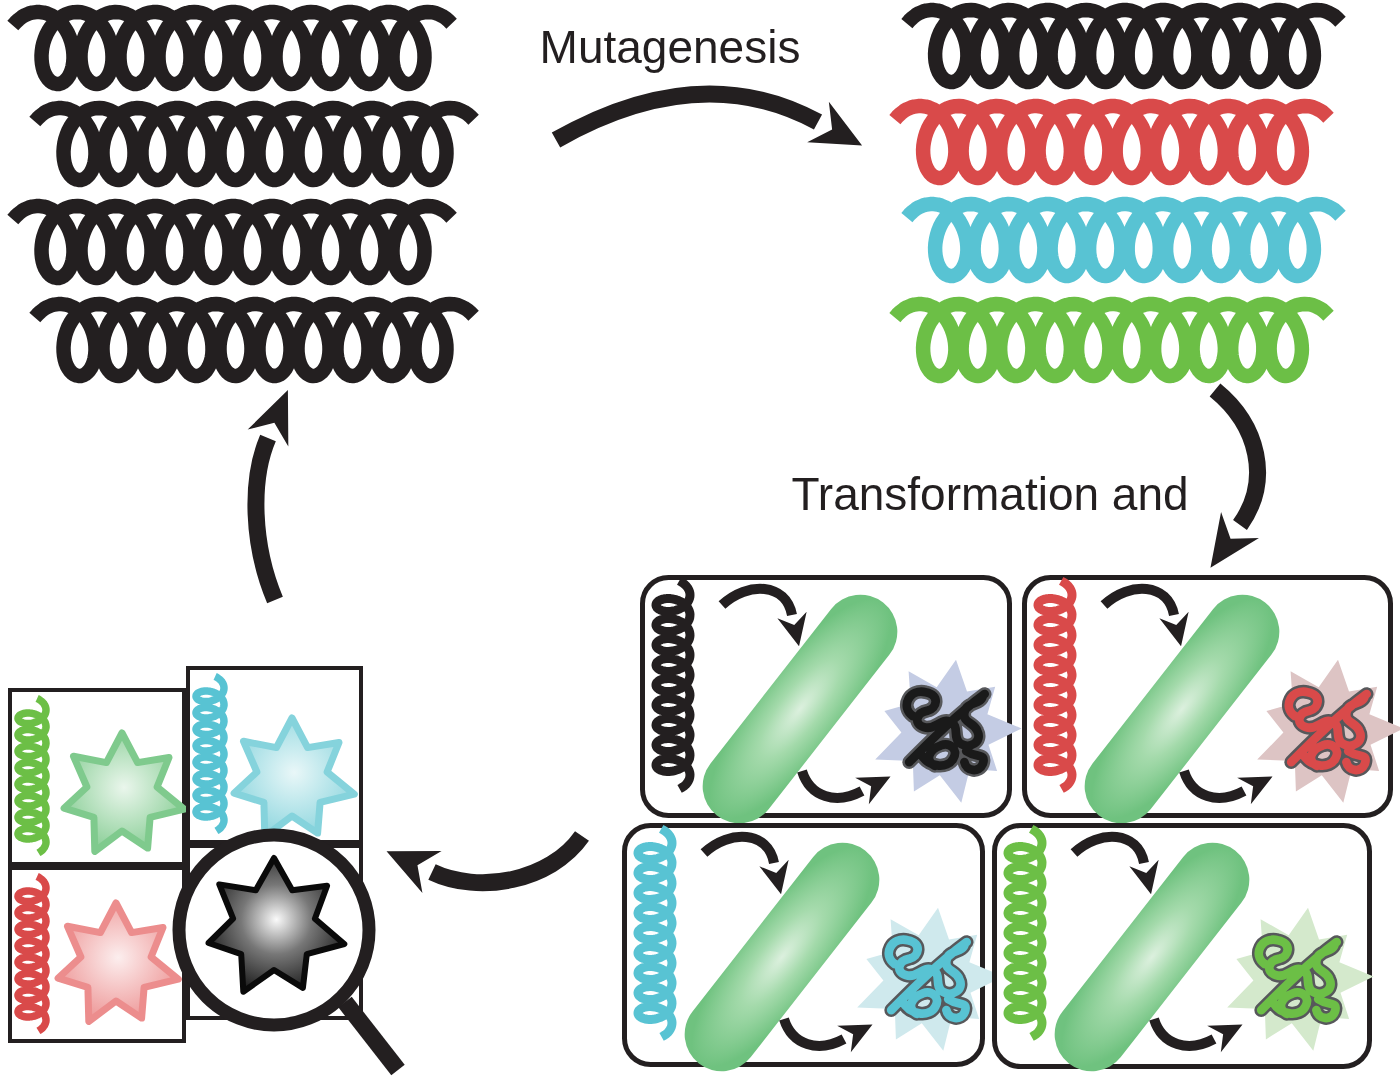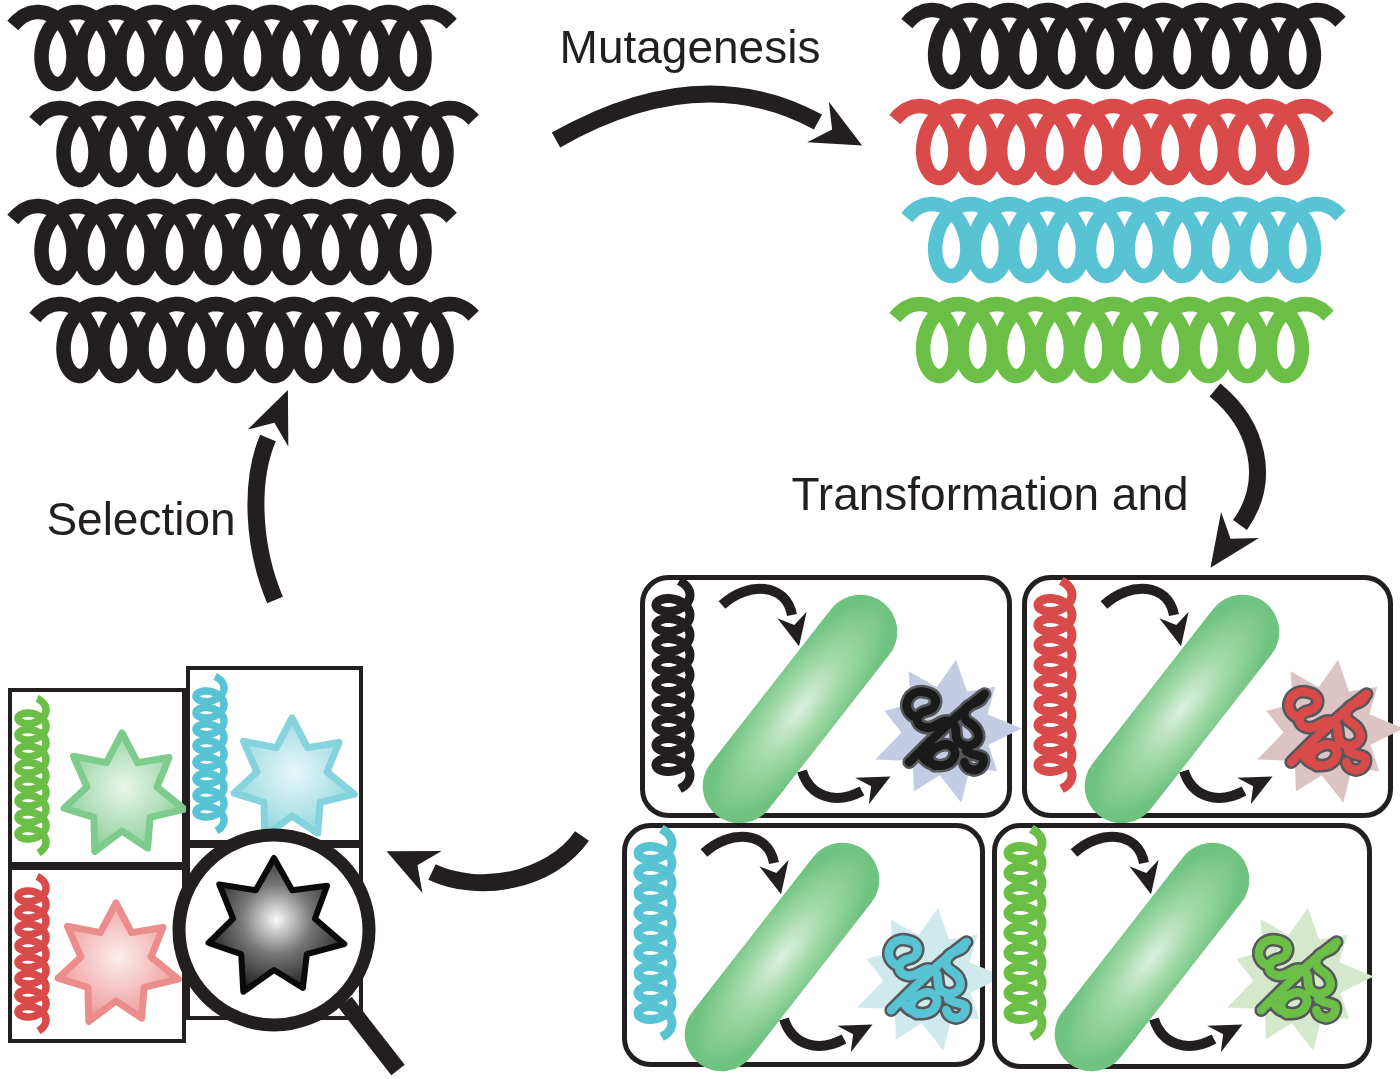--- a/index.html
+++ b/index.html
@@ -161,21 +161,20 @@
       <g transform="translate(186,844)">
         <rect x="2" y="2" width="173" height="172" fill="#ffffff" stroke="#231f20" stroke-width="4"></rect>
       </g>
       <g>
         <line x1="345" y1="1002" x2="398" y2="1070" stroke="#231f20" stroke-width="17" stroke-linecap="butt"></line>
         <circle cx="274" cy="930" r="95" fill="#ffffff" stroke="#231f20" stroke-width="13"></circle>
         <path d="M 274.0,858.0 L 292.2,890.2 L 327.1,885.7 L 314.9,918.7 L 344.3,944.0 L 306.8,954.2 L 302.9,987.9 L 274.0,970.0 L 243.3,991.7 L 241.2,954.2 L 208.5,943.0 L 233.1,918.7 L 219.3,884.4 L 255.8,890.2 Z" fill="url(#starGrad-black)" stroke="#0a0a0a" stroke-width="6" stroke-linejoin="round"></path>
       </g>
     </svg>
 
-  <div class="lbl" style="left:690px;top:22px;">Mutagenesis</div>
+  <div class="lbl" style="left:670px;top:22px;">Mutagenesis</div>
 
   <div class="lbl lbl2" style="left:990px;top:426px;">
     <div>Transformation and</div>
   </div>
 
-  <div class="lbl" style="left:141px;top:494px;">Selection</div>
 
 </div>
 
 </body></html>

